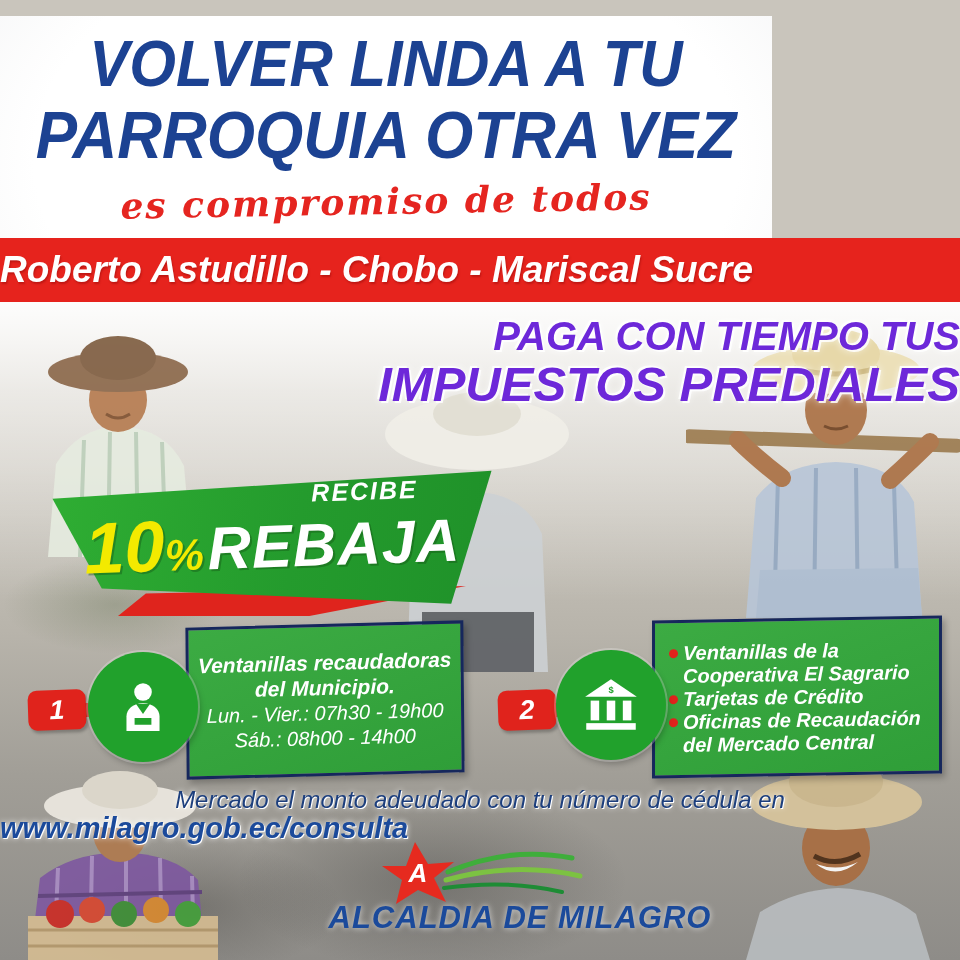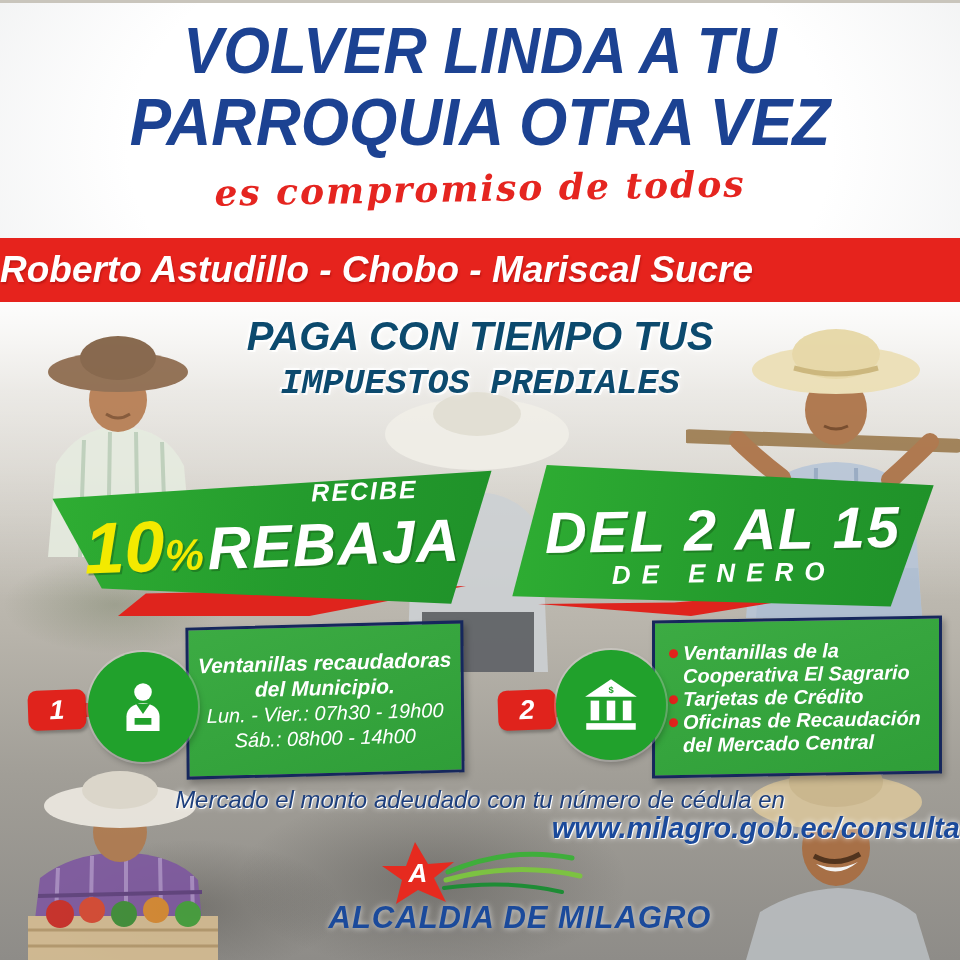--- a/index.html
+++ b/index.html
@@ -1,19 +1,19 @@
 <!DOCTYPE html>
 <html><head>
 <meta charset="utf-8">
 <style>
   html,body{margin:0;padding:0;background:#222;}
   .poster{position:relative;width:960px;height:960px;overflow:hidden;
     font-family:"Liberation Sans",sans-serif;background:#c9c5bc;}
   
-  .header{position:absolute;top:3px;left:0;width:960px;height:238px;
+  .header{position:absolute;top:16px;left:0;width:772px;height:238px;
     background:radial-gradient(ellipse 640px 420px at 50% 60%, #ffffff 55%, #ecedee 100%);}
   .headline{position:absolute;top:18px;left:0;width:100%;text-align:center;
     color:#1c4292;font-weight:bold;font-style:italic;transform:scaleY(1.08);}
   .headline .l1{font-size:60px;line-height:66px;letter-spacing:0px;}
   .headline .l2{font-size:62px;line-height:66px;}
   .tagline{position:absolute;top:164px;left:0;width:100%;text-align:center;
     font-family:"DejaVu Serif",serif;font-style:italic;font-weight:bold;
     color:#e52520;font-size:36px;letter-spacing:2px;transform:rotate(-1deg);}
   
   .banner{position:absolute;top:238px;left:0;width:960px;height:64px;background:#e6231d;
@@ -25,25 +25,25 @@
     background:
       radial-gradient(160px 70px at 12% 46%, rgba(70,90,50,.25), transparent 70%),
       radial-gradient(200px 90px at 85% 62%, rgba(90,100,80,.25), transparent 70%),
       radial-gradient(260px 120px at 45% 88%, rgba(40,40,38,.30), transparent 75%),
       radial-gradient(200px 90px at 20% 92%, rgba(50,48,44,.30), transparent 75%),
       linear-gradient(180deg,#dcd8d0 0%,#ccc8bf 25%,#b8b4ab 50%,#a19e97 72%,#8e8c88 100%);}
   .photo-wash{position:absolute;top:302px;left:0;width:960px;height:300px;
     background:linear-gradient(180deg,rgba(255,255,255,.95) 0%,rgba(255,255,255,.55) 30%,rgba(255,255,255,0) 100%);}
   .fig{position:absolute;opacity:.9;}
   
-  .campaign{position:absolute;top:314px;left:0;width:100%;text-align:center;z-index:3;
-    color:#0c4a6e;font-weight:bold;font-style:italic;
+  .campaign{position:absolute;top:314px;left:0;width:100%;text-align:right;z-index:3;
+    color:#6d28d9;font-weight:bold;font-style:italic;
     text-shadow:0 0 8px #fff,2px 2px 0 rgba(255,255,255,.85),-2px -2px 0 rgba(255,255,255,.85);}
   .campaign .c1{font-size:40px;line-height:44px;}
-  .campaign .c2{font-size:35px;line-height:52px;font-family:Liberation Mono, monospace;}
+  .campaign .c2{font-size:49px;line-height:52px;}
   
   .ribbon{position:absolute;z-index:4;}
   .ribbon .shape{position:absolute;inset:0;background:linear-gradient(100deg,#2fae33 0%,#249b2d 55%,#1f9129 100%);
     filter:drop-shadow(2px 2px 0 #16275c) drop-shadow(-2px -2px 0 #16275c) drop-shadow(2px -2px 0 #16275c) drop-shadow(-2px 2px 0 #16275c);}
   .ribbon .swoosh{position:absolute;background:#df241d;z-index:-1;}
   .ribbon-left{left:48px;top:468px;width:448px;height:140px;}
   .ribbon-left .shape{clip-path:polygon(1% 22%,99% 2%,90% 97%,12% 86%);}
   .ribbon-left .swoosh{left:70px;right:30px;bottom:-8px;height:30px;
     clip-path:polygon(0 100%,8% 25%,100% 0,55% 100%);}
   .ribbon-right{left:508px;top:462px;width:430px;height:146px;}
@@ -79,21 +79,21 @@
   .box1 .t{font-size:21px;line-height:24px;}
   .box1 .h{font-size:20px;line-height:24px;font-weight:normal;}
   .box2{left:652px;top:618px;width:284px;height:152px;transform:rotate(-1deg) skewX(-1deg);
     display:flex;flex-direction:column;justify-content:center;}
   .box2 ul{list-style:none;margin:0;padding:0 8px 0 14px;text-align:left;}
   .box2 li{font-size:20px;line-height:23px;position:relative;padding-left:14px;}
   .box2 .bullet{position:absolute;left:0;top:7px;width:9px;height:9px;border-radius:50%;background:#e0231c;}
   
   .footer-note{position:absolute;top:786px;left:0;width:100%;text-align:center;z-index:6;
     color:#1d3f7d;font-style:italic;font-size:24px;text-shadow:0 0 6px #fff,1px 1px 0 #fff;}
-  .footer-url{position:absolute;top:812px;left:0;width:100%;text-align:right;z-index:6;
+  .footer-url{position:absolute;top:812px;left:0;width:100%;text-align:left;z-index:6;
     color:#1b4a9b;font-weight:bold;font-style:italic;font-size:29px;
     text-shadow:0 0 6px #fff,1px 1px 0 #fff;cursor:pointer;}
   .logo{position:absolute;top:842px;left:0;width:100%;z-index:6;text-align:center;}
   .logo-art{position:absolute;left:340px;top:0;width:300px;height:62px;}
   .logo-text{position:absolute;top:58px;left:0;width:100%;color:#1b4a9b;font-weight:bold;
     font-style:italic;font-size:31px;letter-spacing:1px;text-shadow:0 0 6px rgba(255,255,255,.7);margin-left:40px;}
 </style>
 </head>
 <body>
 
@@ -178,28 +178,20 @@
     <div class="shape"></div>
     <div class="rl-content">
       <div class="recibe">RECIBE</div>
       <div class="discount-row">
         <span class="pct"><span>10</span><span class="sign">%</span></span>
         <span class="rebaja">REBAJA</span>
       </div>
     </div>
   </div>
 
-  <div class="ribbon ribbon-right">
-    <div class="swoosh"></div>
-    <div class="shape"></div>
-    <div class="rr-content">
-      <div class="dates1">DEL 2 AL 15</div>
-      <div class="dates2">DE ENERO</div>
-    </div>
-  </div>
 
   <div class="num-badge" style="left:28px;top:690px;">
     <span>1</span>
   </div>
   <div class="connector" style="left:70px;top:703px;width:40px;"></div>
   <div class="icon-circle" style="left:88px;top:652px;">
     <svg width="64" height="64" viewBox="0 0 24 24">
       <circle cx="12" cy="6.4" r="3.3" fill="#fff"></circle>
       <path d="M12 10.6 c-3.6 0-6.2 2.2-6.2 5 V21 h12.4 v-5.4 c0-2.8-2.6-5-6.2-5 Z" fill="#fff"></path>
       <path d="M9.4 10.9 L12 14.6 L14.6 10.9 Z" fill="#21a12c"></path>

